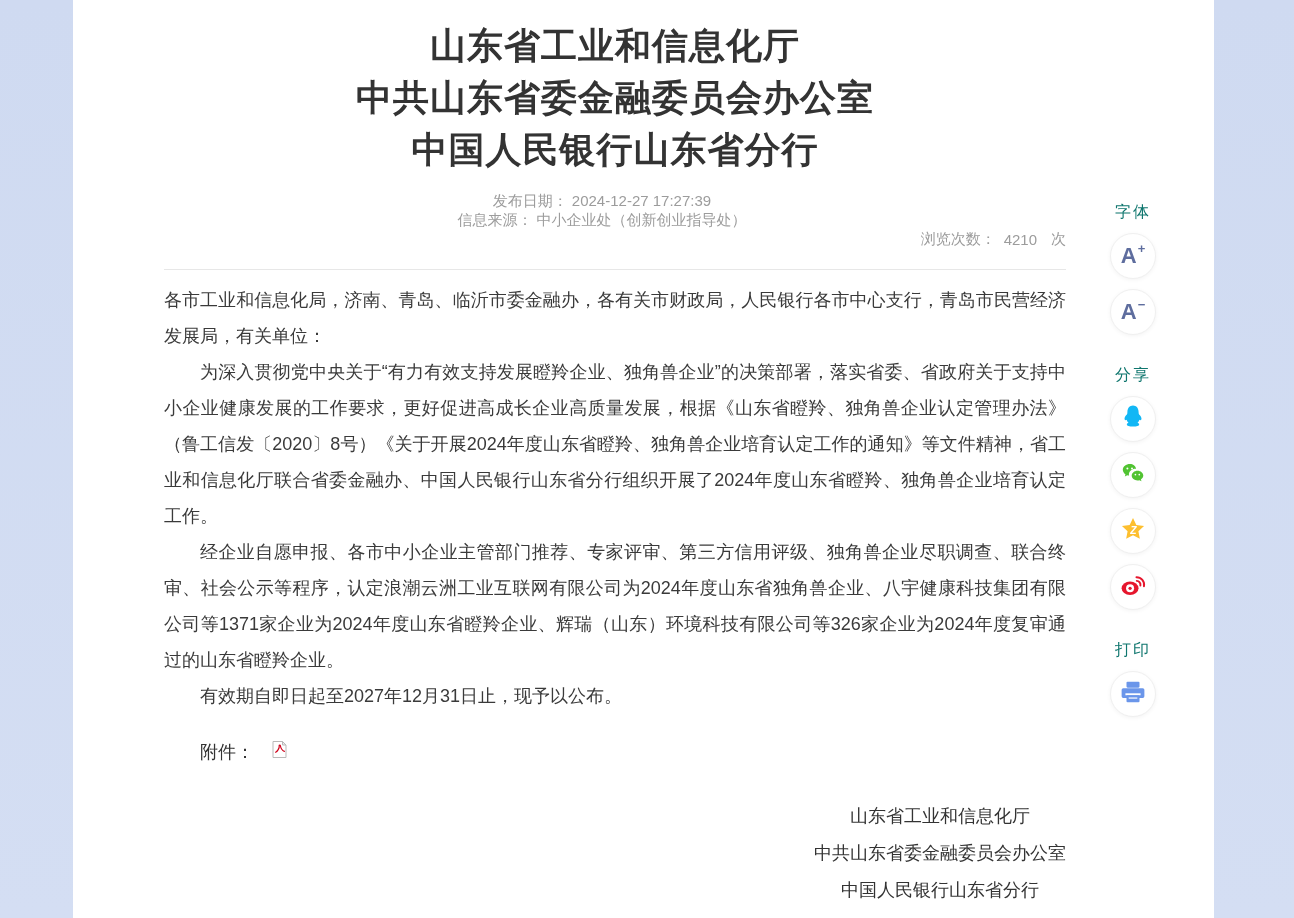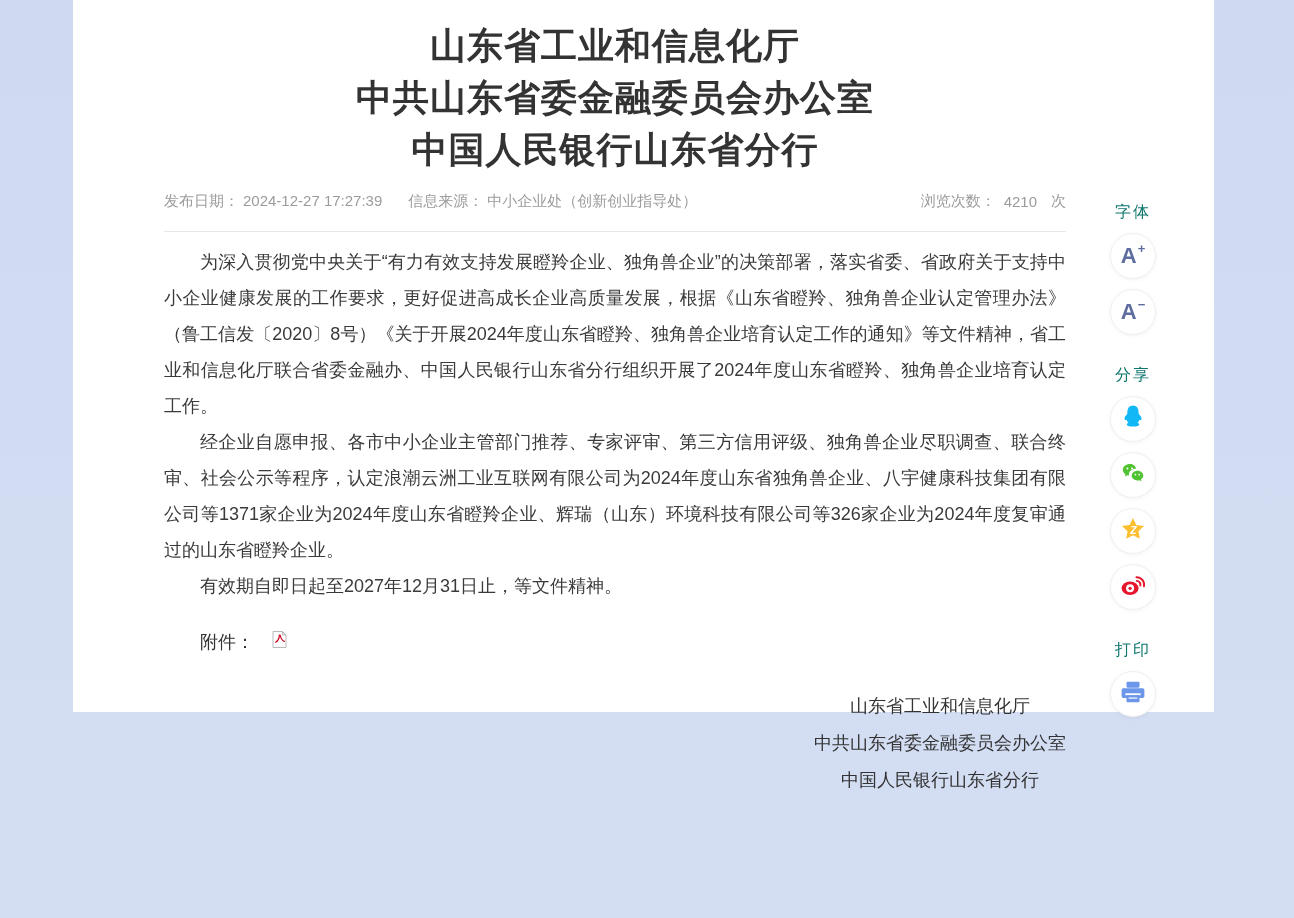--- a/index.html
+++ b/index.html
@@ -2,26 +2,26 @@
 <html><head>
 <meta charset="utf-8">
 <style>
   html,body{margin:0;padding:0;overflow:hidden;}
   body{
     width:1294px;height:918px;position:relative;
     background:linear-gradient(#cfdaf1,#d4def3);
     font-family:"Liberation Sans","DejaVu Sans",sans-serif;
     -webkit-font-smoothing:antialiased;
   }
-  .page{position:absolute;left:73px;top:0;width:1141px;height:712px;background:#ffffff;}
+  .page{position:absolute;left:73px;top:0;width:1141px;height:918px;background:#ffffff;}
   .article{position:absolute;left:91px;top:0;width:902px;}
   .title{margin:20px 0 0 0;text-align:center;font-size:36px;line-height:52px;
     font-weight:700;color:#333333;letter-spacing:1px;}
   .meta-row{display:flex;align-items:center;margin-top:16px;padding-bottom:20px;
-    border-bottom:1px solid #e7e7e7;color:#9c9c9c;font-size:15px;}
+    border-bottom:1px solid #e7e7e7;color:#9c9c9c;font-size:15px;flex-direction:column;}
   .meta-item{margin-right:26px;display:flex;}
   .meta-item .lab{margin-right:4px;}
   .meta-views{margin-left:auto;display:flex;align-items:center;}
   .meta-views .num{margin:0 14px 0 8px;}
   .body-text{margin-top:12px;font-size:18px;color:#3a3a3a;line-height:36px;text-align:justify;}
   .body-text p{margin:0;}
   .body-text p.ind{text-indent:2em;}
   .attachment-row{margin-top:20px;margin-left:2em;font-size:18px;color:#333;
     display:flex;align-items:center;line-height:36px;gap:8px;}
   .pdf-ic{display:inline-flex;margin:0 4px 6px 10px;}
@@ -62,23 +62,24 @@
         <span>中小企业处（创新创业指导处）</span>
       </span>
       <span class="meta-views">
         <span>浏览次数：</span>
         <span class="num">4210</span>
         <span>次</span>
       </span>
     </div>
 
     <div class="body-text">
+      <p>各市工业和信息化局，济南、青岛、临沂市委金融办，各有关市财政局，人民银行各市中心支行，青岛市民营经济发展局，有关单位：</p>
       <p class="ind">为深入贯彻党中央关于“有力有效支持发展瞪羚企业、独角兽企业”的决策部署，落实省委、省政府关于支持中小企业健康发展的工作要求，更好促进高成长企业高质量发展，根据《山东省瞪羚、独角兽企业认定管理办法》（鲁工信发〔2020〕8号）《关于开展2024年度山东省瞪羚、独角兽企业培育认定工作的通知》等文件精神，省工业和信息化厅联合省委金融办、中国人民银行山东省分行组织开展了2024年度山东省瞪羚、独角兽企业培育认定工作。</p>
       <p class="ind">经企业自愿申报、各市中小企业主管部门推荐、专家评审、第三方信用评级、独角兽企业尽职调查、联合终审、社会公示等程序，认定浪潮云洲工业互联网有限公司为2024年度山东省独角兽企业、八宇健康科技集团有限公司等1371家企业为2024年度山东省瞪羚企业、辉瑞（山东）环境科技有限公司等326家企业为2024年度复审通过的山东省瞪羚企业。</p>
-      <p class="ind">有效期自即日起至2027年12月31日止，等文件精神。</p>
+      <p class="ind">有效期自即日起至2027年12月31日止，现予以公布。</p>
     </div>
 
     <div class="attachment-row">
       <span>附件：</span>
       <span class="pdf-ic">
         <svg width="15" height="17" viewBox="0 0 15 17">
           <path d="M1 .5h9.5L14 4v12.5H1z" fill="#fff" stroke="#b9b9b9"></path>
           <path d="M10.5 .5L14 4h-3.5z" fill="#ececec" stroke="#b9b9b9"></path>
           <path d="M3.6 11.2c1.6-.6 4.1-4.2 3.6-6.6-.1-.7.9-.9 1.1-.1.4 2.1 2.1 5.1 4.1 5.9" stroke="#d0021b" stroke-width="1.2" fill="none" stroke-linecap="round"></path>
         </svg>

